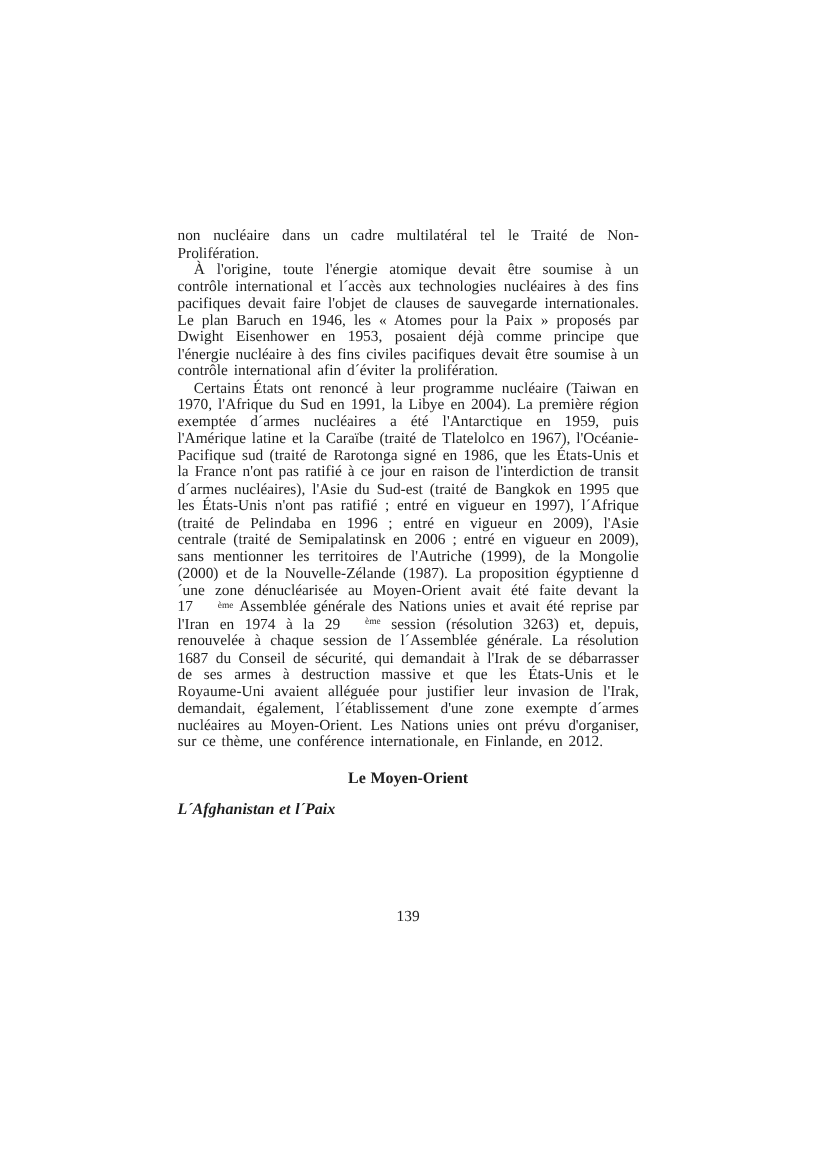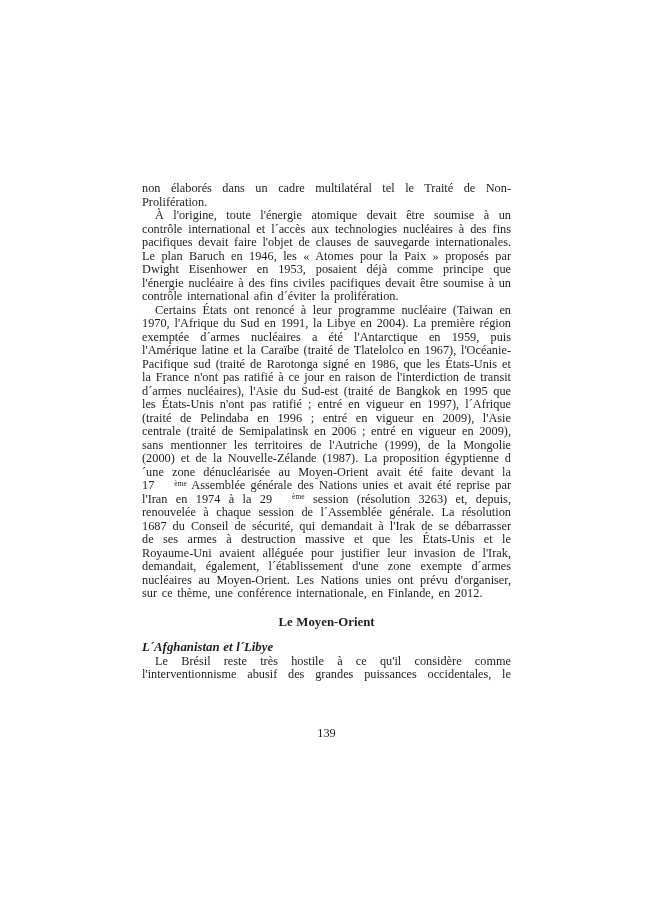--- a/index.html
+++ b/index.html
@@ -61,24 +61,21 @@
     line-height: 13.5px;
     color: var(--text-color, #1d1d1d);
   }
 </style>
 </head>
 <body>
 
 <div class="page">
   <div class="text-block">
     <div>
-        <p class="para"><span>non élaborés dans un cadre multilatéral tel le Traité de Non-Prolifération.</span></p>
+        <p class="para"><span>non nucléaire dans un cadre multilatéral tel le Traité de Non-Prolifération.</span></p>
         <p class="para indent"><span>À l'origine, toute l'énergie atomique devait être soumise à un contrôle international et l´accès aux technologies nucléaires à des fins pacifiques devait faire l'objet de clauses de sauvegarde internationales. Le plan Baruch en 1946, les « Atomes pour la Paix » proposés par Dwight Eisenhower en 1953, posaient déjà comme principe que l'énergie nucléaire à des fins civiles pacifiques devait être soumise à un contrôle international afin d´éviter la prolifération.</span></p>
         <p class="para indent"><span>Certains États ont renoncé à leur programme nucléaire (Taiwan en 1970, l'Afrique du Sud en 1991, la Libye en 2004). La première région exemptée d´armes nucléaires a été l'Antarctique en 1959, puis l'Amérique latine et la Caraïbe (traité de Tlatelolco en 1967), l'Océanie-Pacifique sud (traité de Rarotonga signé en 1986, que les États-Unis et la France n'ont pas ratifié à ce jour en raison de l'interdiction de transit d´armes nucléaires), l'Asie du Sud-est (traité de Bangkok en 1995 que les États-Unis n'ont pas ratifié ; entré en vigueur en 1997), l´Afrique (traité de Pelindaba en 1996 ; entré en vigueur en 2009), l'Asie centrale (traité de Semipalatinsk en 2006 ; entré en vigueur en 2009), sans mentionner les territoires de l'Autriche (1999), de la Mongolie (2000) et de la Nouvelle-Zélande (1987). La proposition égyptienne d´une zone dénucléarisée au Moyen-Orient avait été faite devant la 17</span><sup class="sup">ème</sup><span> Assemblée générale des Nations unies et avait été reprise par l'Iran en 1974 à la 29</span><sup class="sup">ème</sup><span> session (résolution 3263) et, depuis, renouvelée à chaque session de l´Assemblée générale. La résolution 1687 du Conseil de sécurité, qui demandait à l'Irak de se débarrasser de ses armes à destruction massive et que les États-Unis et le Royaume-Uni avaient alléguée pour justifier leur invasion de l'Irak, demandait, également, l´établissement d'une zone exempte d´armes nucléaires au Moyen-Orient. Les Nations unies ont prévu d'organiser, sur ce thème, une conférence internationale, en Finlande, en 2012.</span></p>
       </div>
     <p class="heading">Le Moyen-Orient</p>
-    <p class="subheading">L´Afghanistan et l´Libye</p>
-    <div>
-        <p class="para indent cont"><span>Le Brésil reste très hostile à ce qu'il considère comme l'interventionnisme abusif des grandes puissances occidentales, le</span></p>
-      </div>
+    <p class="subheading">L´Afghanistan et l´Paix</p>
   </div>
   <div class="pagenum">139</div>
 </div>
 
 </body></html>

